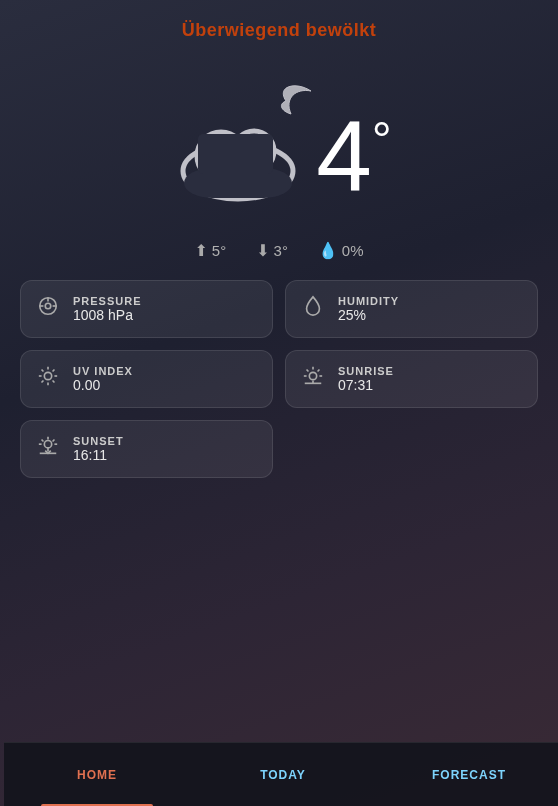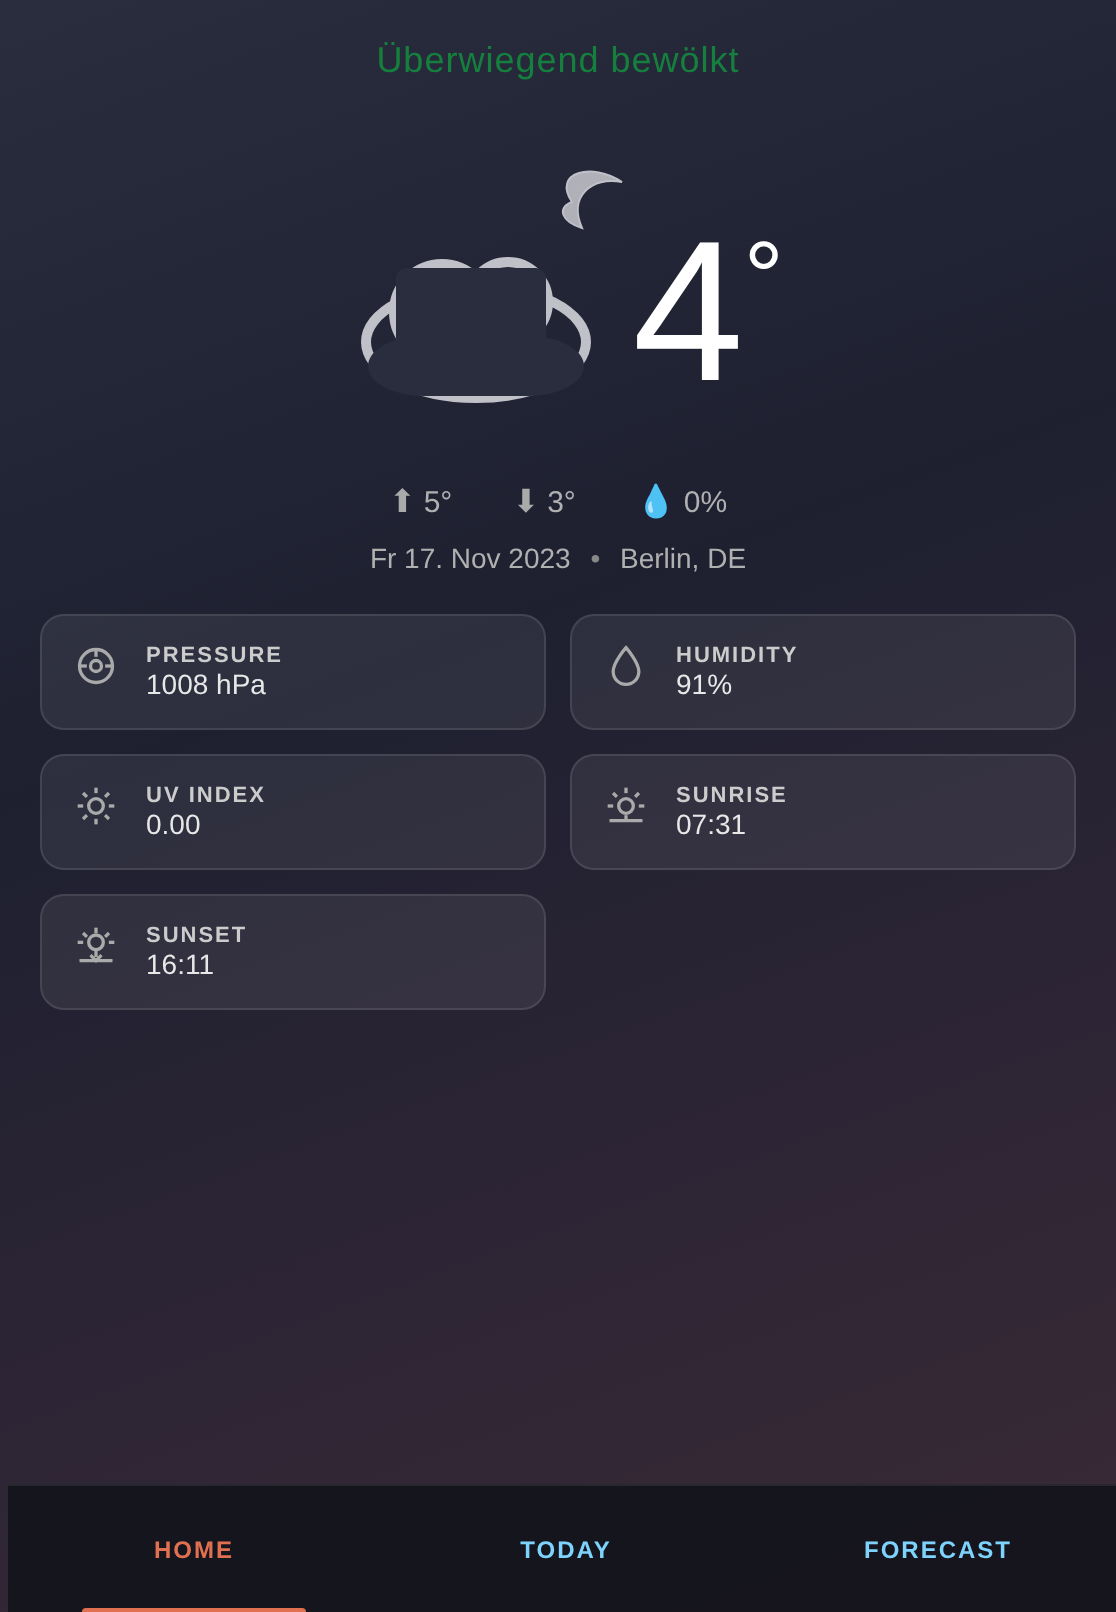--- a/index.html
+++ b/index.html
@@ -17,22 +17,22 @@
     .main-content {
       display: flex;
       flex-direction: column;
       align-items: center;
       padding-top: 20px;
       height: calc(100% - 64px);
     }
 
     .weather-title {
       font-size: 18px;
-      font-weight: 400;
-      color: #15803d;
+      font-weight: 700;
+      color: #c2410c;
       margin-bottom: 10px;
       letter-spacing: 0.5px;
     }
 
     .weather-icon-temp {
       display: flex;
       align-items: center;
       justify-content: center;
       position: relative;
       width: 100%;
@@ -208,25 +208,20 @@
     <div class="stat-item">
       <span class="stat-icon">⬇</span>
       <span>3°</span>
     </div>
     <div class="stat-item">
       <span class="stat-icon">💧</span>
       <span>0%</span>
     </div>
   </div>
 
-  <div class="date-location">
-    <span>Fr 17. Nov 2023</span>
-    <span class="dot-separator">•</span>
-    <span>Berlin, DE</span>
-  </div>
 
   <div class="info-grid">
 
     <div class="info-card">
       <div class="card-icon">
         <svg width="22" height="22" viewBox="0 0 24 24" fill="none" stroke="#aaa" stroke-width="1.8">
           <circle cx="12" cy="12" r="9"></circle>
           <circle cx="12" cy="12" r="3"></circle>
           <line x1="12" y1="3" x2="12" y2="7"></line>
           <line x1="3" y1="12" x2="7" y2="12"></line>
@@ -240,21 +235,21 @@
     </div>
 
     <div class="info-card">
       <div class="card-icon">
         <svg width="22" height="22" viewBox="0 0 24 24" fill="none" stroke="#aaa" stroke-width="1.8">
           <path d="M12 2 C12 2, 5 10, 5 15 a7 7 0 0 0 14 0 C19 10, 12 2, 12 2Z"></path>
         </svg>
       </div>
       <div class="card-content">
         <span class="card-label">HUMIDITY</span>
-        <span class="card-value">91%</span>
+        <span class="card-value">25%</span>
       </div>
     </div>
 
 
     <div class="info-card">
       <div class="card-icon">
         <svg width="22" height="22" viewBox="0 0 24 24" fill="none" stroke="#aaa" stroke-width="1.8">
           <circle cx="12" cy="12" r="4"></circle>
           <line x1="12" y1="2" x2="12" y2="5"></line>
           <line x1="12" y1="19" x2="12" y2="22"></line>

